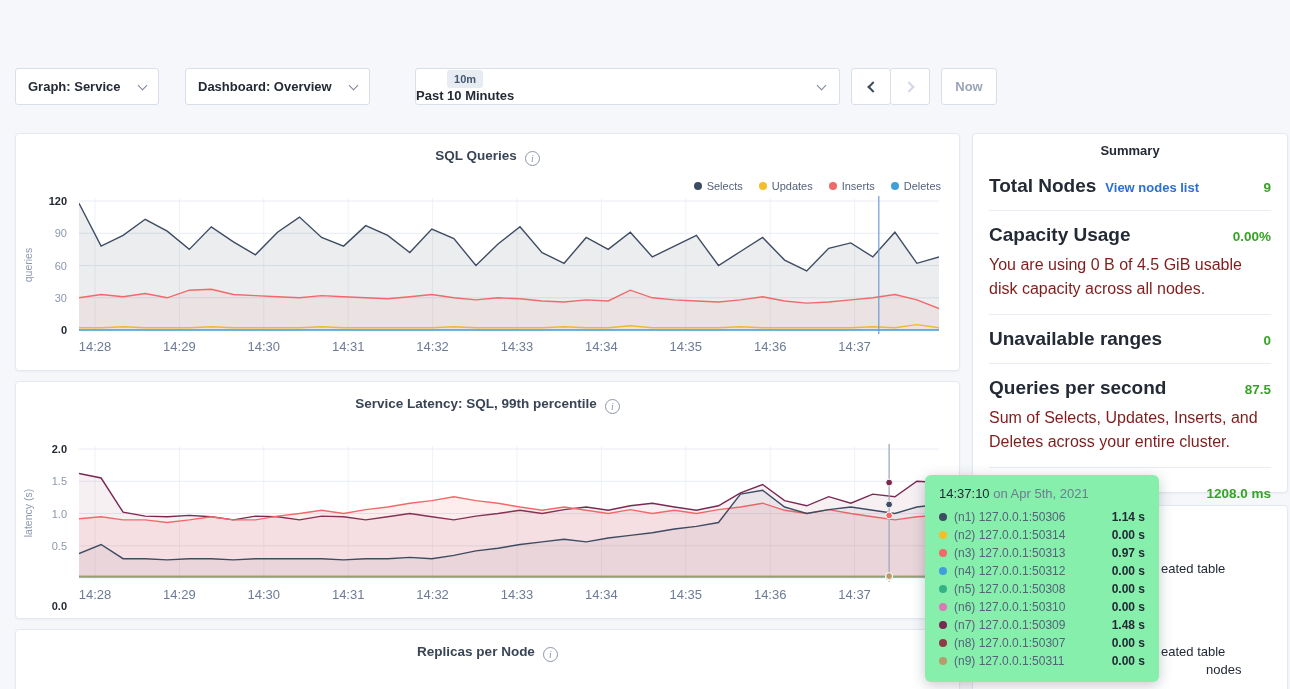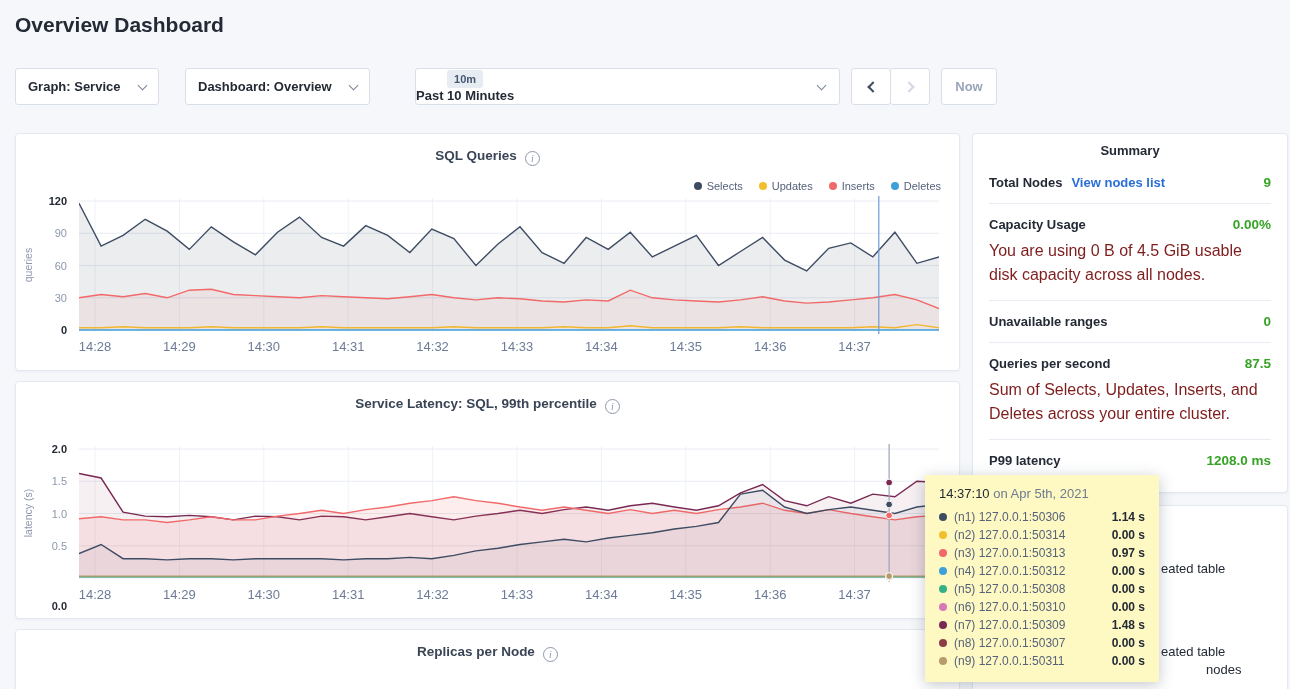--- a/index.html
+++ b/index.html
@@ -83,47 +83,46 @@
     font-size: 10.5px; color: #8b98ad;
   }
 
   
   .summary-panel { padding: 9px 16px 8px 16px; }
   .summary-heading { text-align: center; font-size: 13px; font-weight: 700; margin-bottom: 4px; }
   .srow { padding: 13px 0; border-bottom: 1px solid #e9edf3; }
   .srow:last-child { border-bottom: none; }
   .srow-top { display: flex; justify-content: space-between; align-items: baseline; }
   .srow-left { display: flex; align-items: baseline; gap: 9px; }
-  .slabel { font-weight: 700; font-size: 13px; color: #242a35; }
+  .slabel { font-weight: 700; font-size: 19px; color: #242a35; }
   .slink { font-weight: 700; font-size: 13px; color: #2b6fd6; cursor: pointer; }
   .svalue { font-weight: 700; font-size: 13.5px; }
   .sdesc { margin-top: 7px; font-size: 16px; color: #7f1d1d; line-height: 1.5; }
 
   
   .chart-tooltip {
     position: absolute; left: 925px; top: 475px; width: 234px; z-index: 10;
-    background: #fef9c3; border-radius: 0; padding: 11px 14px 12px 14px;
+    background: #86efac; border-radius: 6px; padding: 11px 14px 12px 14px;
     box-shadow: 0 3px 14px rgba(42,56,78,0.28);
   }
   .tt-header { font-size: 13px; margin-bottom: 7px; }
   .tt-time { color: #242a35; }
   .tt-date { color: #6e7b91; }
   .tt-row { display: flex; align-items: center; gap: 7px; height: 18px; }
   .tt-label { flex: 1; font-size: 12px; color: #56627a; white-space: nowrap; }
   .tt-value { font-size: 12px; font-weight: 700; color: #242a35; text-align: right; white-space: nowrap; }
 
   
   .evt-frag { position: absolute; font-size: 13px; color: #242a35; white-space: nowrap; }
 </style>
 </head>
 <body>
 
 <div class="app">
 
-  <h1 class="page-title">Overview Dashboard</h1>
 
   <div class="ctrl dd" style="left:15px;width:144px;">
     <span>Graph: Service</span>
     <span class="chev"></span>
   </div>
 
   <div class="ctrl dd" style="left:185px;width:185px;">
     <span>Dashboard: Overview</span>
     <span class="chev"></span>
   </div>

